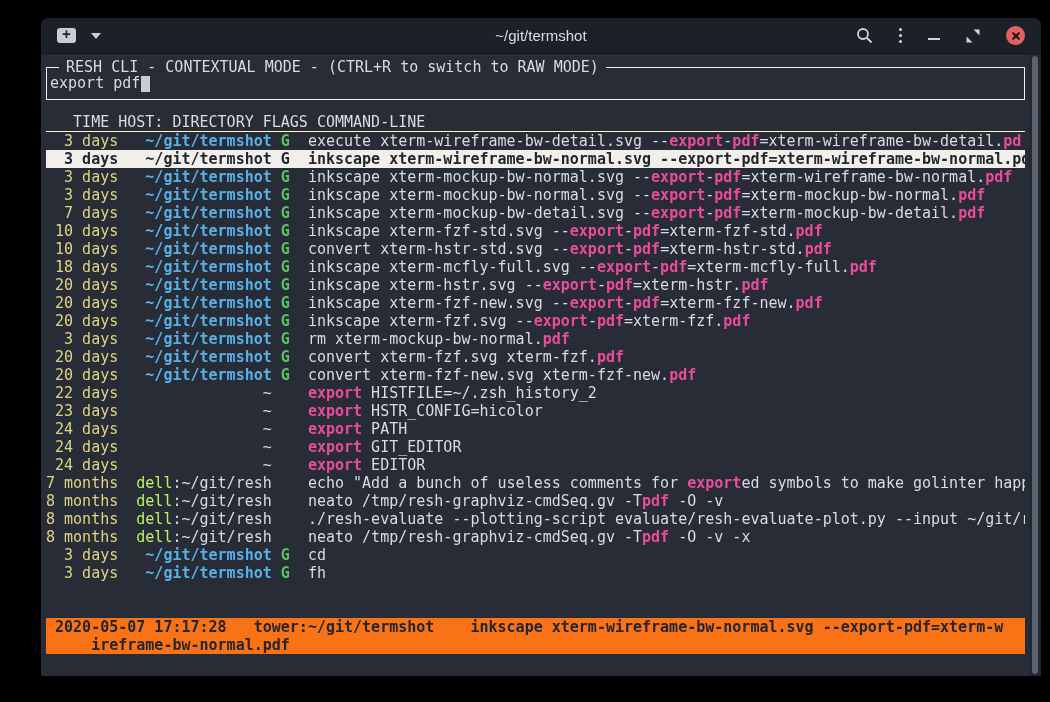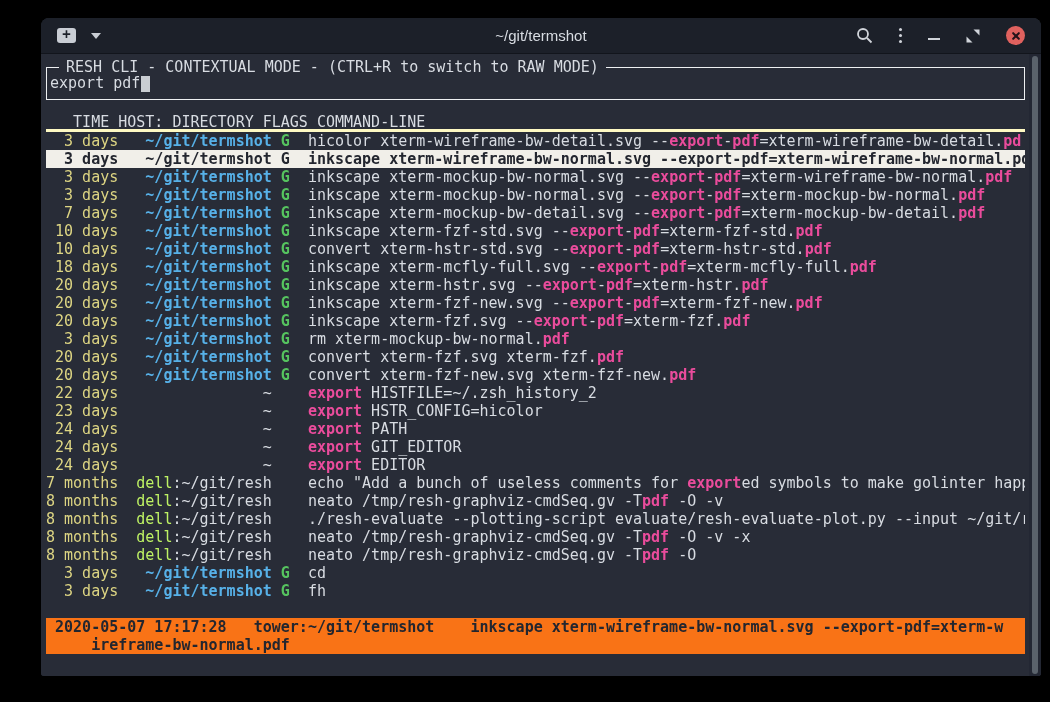--- a/index.html
+++ b/index.html
@@ -38,21 +38,21 @@
 
   .searchbox { position:absolute; left:5px; top:13px; width:979px; height:33px;
                border:1.5px solid #eef0f2; }
   .searchbox .boxlabel { position:absolute; top:-10px; left:12px; background:#282c37;
                padding:0 7px; white-space:pre; color:#d8dce2; }
   .inputline { padding:6px 0 0 3px; white-space:pre; }
   .cursor { display:inline-block; width:9px; height:16px; background:#c9cdd2;
             vertical-align:text-bottom; margin-left:1px; }
 
   .header-row { position:absolute; top:59px; left:5px; width:979px; height:19px;
-                white-space:pre; border-bottom:3px solid #fef9c3; }
+                white-space:pre; border-bottom:1px solid #fef9c3; }
 
   .rows { position:absolute; top:78px; left:5px; width:979px; }
   .trow { height:18px; white-space:pre; overflow:hidden; }
   .trow.selected { background:#f1efe9; }
   .trow.selected, .trow.selected span { color:#23262f; font-weight:700; }
 
   .sg-time { color:#ddd583; }
   .sg-dir  { color:#57b1e8; font-weight:700; }
   .sg-host { color:#bef264; }
   .sg-flag { color:#56c45f; font-weight:700; }
@@ -102,21 +102,21 @@
   <div class="terminal">
 
     <div class="searchbox">
       <div class="boxlabel">RESH CLI - CONTEXTUAL MODE - (CTRL+R to switch to RAW MODE)</div>
       <div class="inputline"><span>export pdf</span><span class="cursor"></span></div>
     </div>
 
     <div class="header-row">   TIME HOST: DIRECTORY FLAGS COMMAND-LINE</div>
 
     <div class="rows">
-        <div class="trow"><span class="sg-time">  3 days</span><span>   </span><span class="sg-dir">~/git/termshot</span><span> </span><span class="sg-flag">G</span><span>  </span><span>hicolor xterm-wireframe-bw-detail.svg --</span><span class="sg-m">export</span><span>-</span><span class="sg-m">pdf</span><span>=xterm-wireframe-bw-detail.</span><span class="sg-m">pd</span></div>
+        <div class="trow"><span class="sg-time">  3 days</span><span>   </span><span class="sg-dir">~/git/termshot</span><span> </span><span class="sg-flag">G</span><span>  </span><span>execute xterm-wireframe-bw-detail.svg --</span><span class="sg-m">export</span><span>-</span><span class="sg-m">pdf</span><span>=xterm-wireframe-bw-detail.</span><span class="sg-m">pd</span></div>
         <div class="trow selected"><span class="sg-time">  3 days</span><span>   </span><span class="sg-dir">~/git/termshot</span><span> </span><span class="sg-flag">G</span><span>  </span><span>inkscape xterm-wireframe-bw-normal.svg --</span><span class="sg-m">export</span><span>-</span><span class="sg-m">pdf</span><span>=xterm-wireframe-bw-normal.</span><span class="sg-m">pd</span></div>
         <div class="trow"><span class="sg-time">  3 days</span><span>   </span><span class="sg-dir">~/git/termshot</span><span> </span><span class="sg-flag">G</span><span>  </span><span>inkscape xterm-mockup-bw-normal.svg --</span><span class="sg-m">export</span><span>-</span><span class="sg-m">pdf</span><span>=xterm-wireframe-bw-normal.</span><span class="sg-m">pdf</span></div>
         <div class="trow"><span class="sg-time">  3 days</span><span>   </span><span class="sg-dir">~/git/termshot</span><span> </span><span class="sg-flag">G</span><span>  </span><span>inkscape xterm-mockup-bw-normal.svg --</span><span class="sg-m">export</span><span>-</span><span class="sg-m">pdf</span><span>=xterm-mockup-bw-normal.</span><span class="sg-m">pdf</span></div>
         <div class="trow"><span class="sg-time">  7 days</span><span>   </span><span class="sg-dir">~/git/termshot</span><span> </span><span class="sg-flag">G</span><span>  </span><span>inkscape xterm-mockup-bw-detail.svg --</span><span class="sg-m">export</span><span>-</span><span class="sg-m">pdf</span><span>=xterm-mockup-bw-detail.</span><span class="sg-m">pdf</span></div>
         <div class="trow"><span class="sg-time"> 10 days</span><span>   </span><span class="sg-dir">~/git/termshot</span><span> </span><span class="sg-flag">G</span><span>  </span><span>inkscape xterm-fzf-std.svg --</span><span class="sg-m">export</span><span>-</span><span class="sg-m">pdf</span><span>=xterm-fzf-std.</span><span class="sg-m">pdf</span></div>
         <div class="trow"><span class="sg-time"> 10 days</span><span>   </span><span class="sg-dir">~/git/termshot</span><span> </span><span class="sg-flag">G</span><span>  </span><span>convert xterm-hstr-std.svg --</span><span class="sg-m">export</span><span>-</span><span class="sg-m">pdf</span><span>=xterm-hstr-std.</span><span class="sg-m">pdf</span></div>
         <div class="trow"><span class="sg-time"> 18 days</span><span>   </span><span class="sg-dir">~/git/termshot</span><span> </span><span class="sg-flag">G</span><span>  </span><span>inkscape xterm-mcfly-full.svg --</span><span class="sg-m">export</span><span>-</span><span class="sg-m">pdf</span><span>=xterm-mcfly-full.</span><span class="sg-m">pdf</span></div>
         <div class="trow"><span class="sg-time"> 20 days</span><span>   </span><span class="sg-dir">~/git/termshot</span><span> </span><span class="sg-flag">G</span><span>  </span><span>inkscape xterm-hstr.svg --</span><span class="sg-m">export</span><span>-</span><span class="sg-m">pdf</span><span>=xterm-hstr.</span><span class="sg-m">pdf</span></div>
         <div class="trow"><span class="sg-time"> 20 days</span><span>   </span><span class="sg-dir">~/git/termshot</span><span> </span><span class="sg-flag">G</span><span>  </span><span>inkscape xterm-fzf-new.svg --</span><span class="sg-m">export</span><span>-</span><span class="sg-m">pdf</span><span>=xterm-fzf-new.</span><span class="sg-m">pdf</span></div>
         <div class="trow"><span class="sg-time"> 20 days</span><span>   </span><span class="sg-dir">~/git/termshot</span><span> </span><span class="sg-flag">G</span><span>  </span><span>inkscape xterm-fzf.svg --</span><span class="sg-m">export</span><span>-</span><span class="sg-m">pdf</span><span>=xterm-fzf.</span><span class="sg-m">pdf</span></div>
@@ -125,21 +125,20 @@
         <div class="trow"><span class="sg-time"> 20 days</span><span>   </span><span class="sg-dir">~/git/termshot</span><span> </span><span class="sg-flag">G</span><span>  </span><span>convert xterm-fzf-new.svg xterm-fzf-new.</span><span class="sg-m">pdf</span></div>
         <div class="trow"><span class="sg-time"> 22 days</span><span>                </span><span>~</span><span>    </span><span class="sg-m">export</span><span> HISTFILE=~/.zsh_history_2</span></div>
         <div class="trow"><span class="sg-time"> 23 days</span><span>                </span><span>~</span><span>    </span><span class="sg-m">export</span><span> HSTR_CONFIG=hicolor</span></div>
         <div class="trow"><span class="sg-time"> 24 days</span><span>                </span><span>~</span><span>    </span><span class="sg-m">export</span><span> PATH</span></div>
         <div class="trow"><span class="sg-time"> 24 days</span><span>                </span><span>~</span><span>    </span><span class="sg-m">export</span><span> GIT_EDITOR</span></div>
         <div class="trow"><span class="sg-time"> 24 days</span><span>                </span><span>~</span><span>    </span><span class="sg-m">export</span><span> EDITOR</span></div>
         <div class="trow"><span class="sg-time">7 months</span><span>  </span><span class="sg-host">dell</span><span>:~/git/resh</span><span>    </span><span>echo "Add a bunch of useless comments for </span><span class="sg-m">export</span><span>ed symbols to make golinter happ</span></div>
         <div class="trow"><span class="sg-time">8 months</span><span>  </span><span class="sg-host">dell</span><span>:~/git/resh</span><span>    </span><span>neato /tmp/resh-graphviz-cmdSeq.gv -T</span><span class="sg-m">pdf</span><span> -O -v</span></div>
         <div class="trow"><span class="sg-time">8 months</span><span>  </span><span class="sg-host">dell</span><span>:~/git/resh</span><span>    </span><span>./resh-evaluate --plotting-script evaluate/resh-evaluate-plot.py --input ~/git/r</span></div>
         <div class="trow"><span class="sg-time">8 months</span><span>  </span><span class="sg-host">dell</span><span>:~/git/resh</span><span>    </span><span>neato /tmp/resh-graphviz-cmdSeq.gv -T</span><span class="sg-m">pdf</span><span> -O -v -x</span></div>
-        <div class="trow"><span class="sg-time">8 months</span><span>  </span><span class="sg-host">dell</span><span>:~/git/resh</span><span>    </span><span>neato /tmp/resh-graphviz-cmdSeq.gv -T</span><span class="sg-m">pdf</span><span> -O</span></div>
         <div class="trow"><span class="sg-time">  3 days</span><span>   </span><span class="sg-dir">~/git/termshot</span><span> </span><span class="sg-flag">G</span><span>  </span><span>cd</span></div>
         <div class="trow"><span class="sg-time">  3 days</span><span>   </span><span class="sg-dir">~/git/termshot</span><span> </span><span class="sg-flag">G</span><span>  </span><span>fh</span></div>
       </div>
 
     <div class="detail">
       <div> 2020-05-07 17:17:28   tower:~/git/termshot    inkscape xterm-wireframe-bw-normal.svg --export-pdf=xterm-w</div>
       <div>     ireframe-bw-normal.pdf</div>
     </div>
 
 

